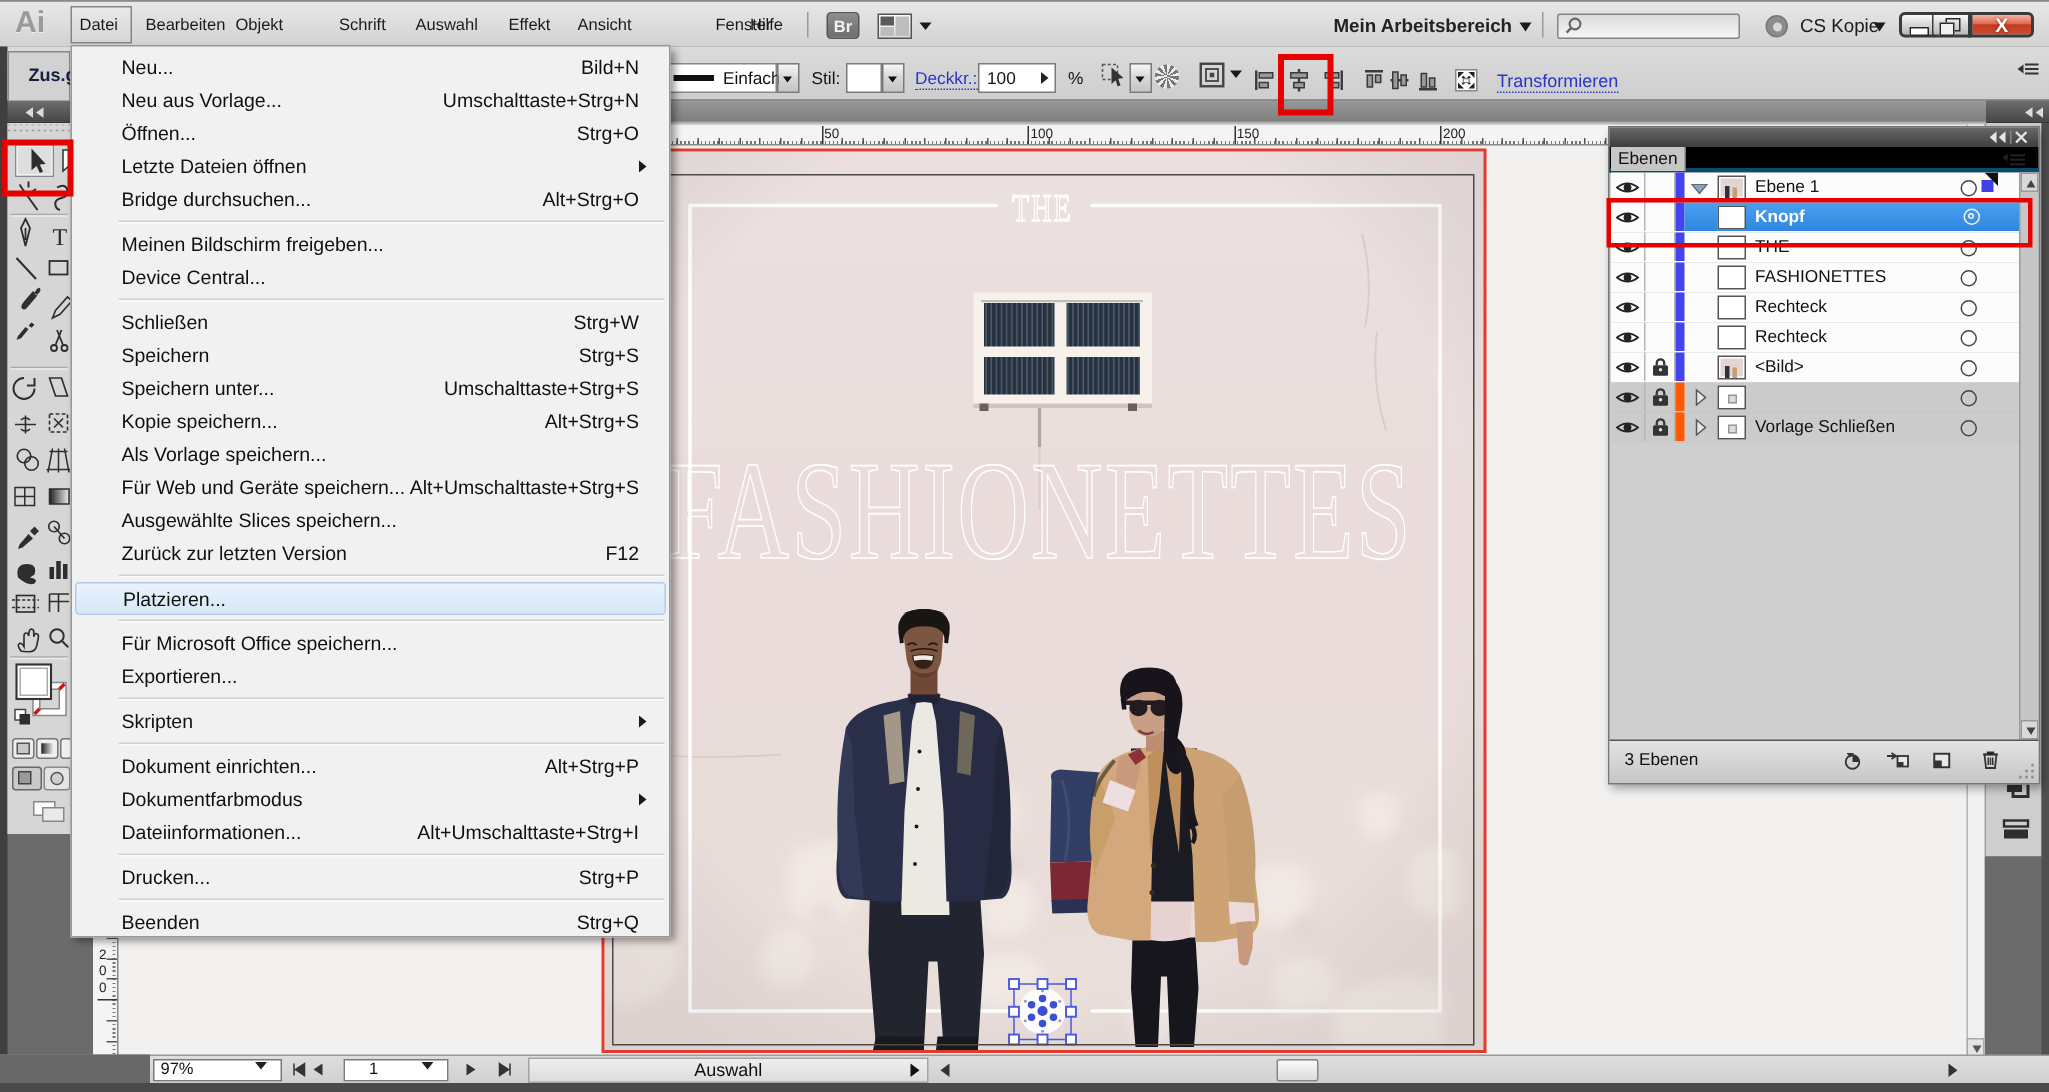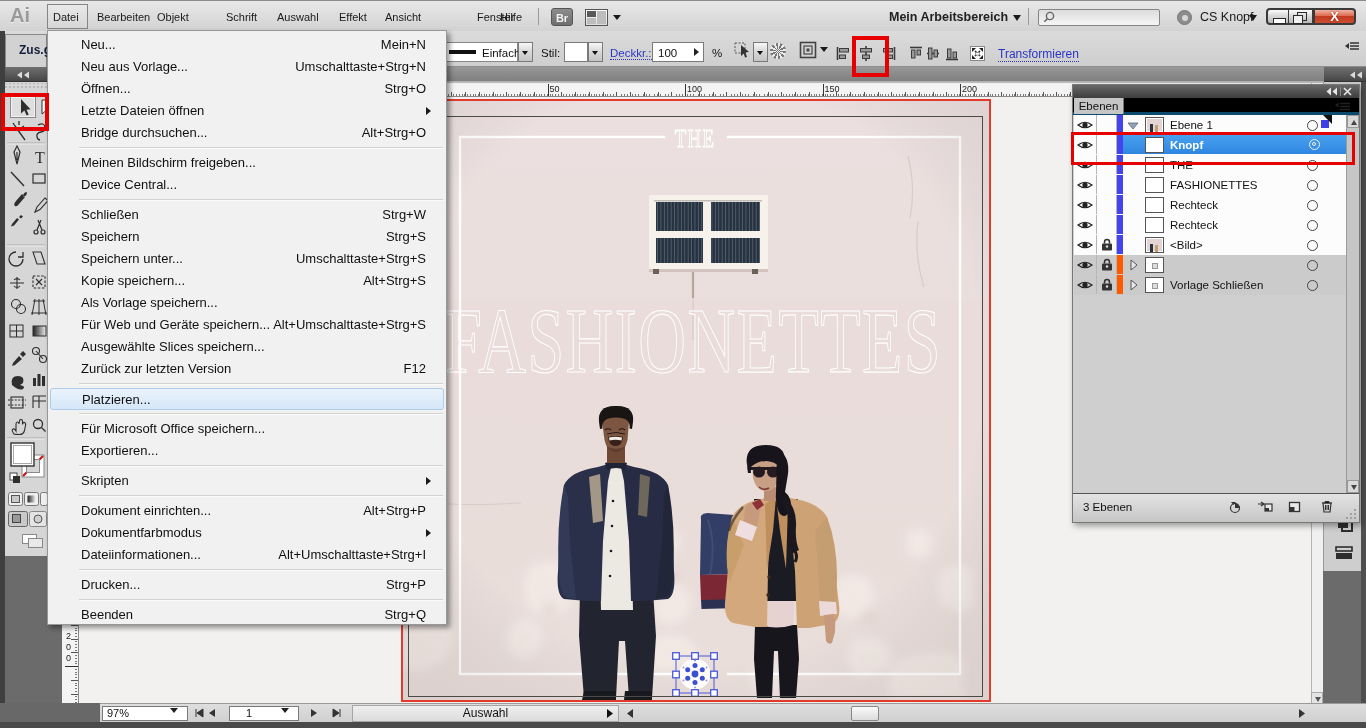--- a/index.html
+++ b/index.html
@@ -55,21 +55,21 @@
 <div class="sep13" style="left:1028px;"></div>
 <div class="a" style="left:1038px;top:9px;width:122px;height:17px;background:linear-gradient(#dcdcdc,#f6f6f6);border:1px solid #858585;border-radius:2px;box-sizing:border-box;">
   <svg width="14" height="13" style="position:absolute;left:3px;top:1px;">
     <circle cx="8" cy="5" r="3.6" fill="none" stroke="#666" stroke-width="1.4"></circle>
     <line x1="5.3" y1="7.8" x2="2.4" y2="10.8" stroke="#666" stroke-width="1.6"></line>
   </svg>
 </div>
 <div class="a" style="left:1177px;top:10px;width:15px;height:15px;border-radius:50%;background:#8c8c8c;box-shadow:inset 0 0 0 4px #8c8c8c;border:1px solid #777;box-sizing:border-box;">
     <div class="a" style="left:3.5px;top:3.5px;width:6px;height:6px;border-radius:50%;background:#d8d8d8;"></div>
   </div>
-<span class="mi" style="left:1200px;font-size:12.5px;">CS Knopf</span>
+<span class="mi" style="left:1200px;font-size:12.5px;">CS Kopie</span>
 <div class="a" style="left:1249px;top:15px;border-top:6px solid #1a1a1a;border-left:4.5px solid transparent;border-right:4.5px solid transparent;"></div>
 
 <div class="a" style="left:1266px;top:8px;width:24px;height:17px;background:linear-gradient(#fbfbfb,#d9d9d9 45%,#b9b9b9);border:2px solid #3a3a3a;border-radius:4px 0 0 4px;box-sizing:border-box;">
   <div class="a" style="left:4.5px;top:7.5px;width:11px;height:4px;background:#fff;border:1px solid #2a2a2a;"></div>
 </div>
 <div class="a" style="left:1289px;top:8px;width:25px;height:17px;background:linear-gradient(#fbfbfb,#d9d9d9 45%,#b9b9b9);border:2px solid #3a3a3a;border-left:none;box-sizing:border-box;">
   <div class="a" style="left:8px;top:2px;width:8px;height:7px;background:transparent;border:1.5px solid #2a2a2a;"></div>
   <div class="a" style="left:4px;top:5px;width:8px;height:7px;background:#f0f0f0;border:1.5px solid #2a2a2a;"></div>
 </div>
 <div class="a" style="left:1313px;top:8px;width:43px;height:17px;background:linear-gradient(#f0b4a4 0%,#e06a50 45%,#c13c22 50%,#cd4c30);border:2px solid #3a3a3a;border-radius:0 4px 4px 0;box-sizing:border-box;color:#fff;font-weight:bold;font-size:13px;text-align:center;line-height:13px;text-shadow:0 0 2px #7a1a08;">X</div>
@@ -862,21 +862,21 @@
           <circle cx="10" cy="10" r="1"></circle>
           <circle cx="6" cy="10" r="1"></circle>
           <circle cx="2" cy="10" r="1"></circle>
         </g>
       </svg>
     </div>
   </div>
 
 <div id="filemenu" class="a" style="left:47px;top:30px;width:400px;height:595px;background:#f1f1f1;border:1px solid #979797;box-shadow:3px 3px 5px rgba(0,0,0,.4);box-sizing:border-box;z-index:50;">
   <div style="height:3px;"></div>
-  <div class="mrow">Neu...<span class="msc">Mein+N</span></div>
+  <div class="mrow">Neu...<span class="msc">Bild+N</span></div>
   <div class="mrow">Neu aus Vorlage...<span class="msc">Umschalttaste+Strg+N</span></div>
   <div class="mrow">Öffnen...<span class="msc">Strg+O</span></div>
   <div class="mrow">Letzte Dateien öffnen<span class="marr"></span></div>
   <div class="mrow">Bridge durchsuchen...<span class="msc">Alt+Strg+O</span></div>
   <div class="msep"></div>
   <div class="mrow">Meinen Bildschirm freigeben...</div>
   <div class="mrow">Device Central...</div>
   <div class="msep"></div>
   <div class="mrow">Schließen<span class="msc">Strg+W</span></div>
   <div class="mrow">Speichern<span class="msc">Strg+S</span></div>

